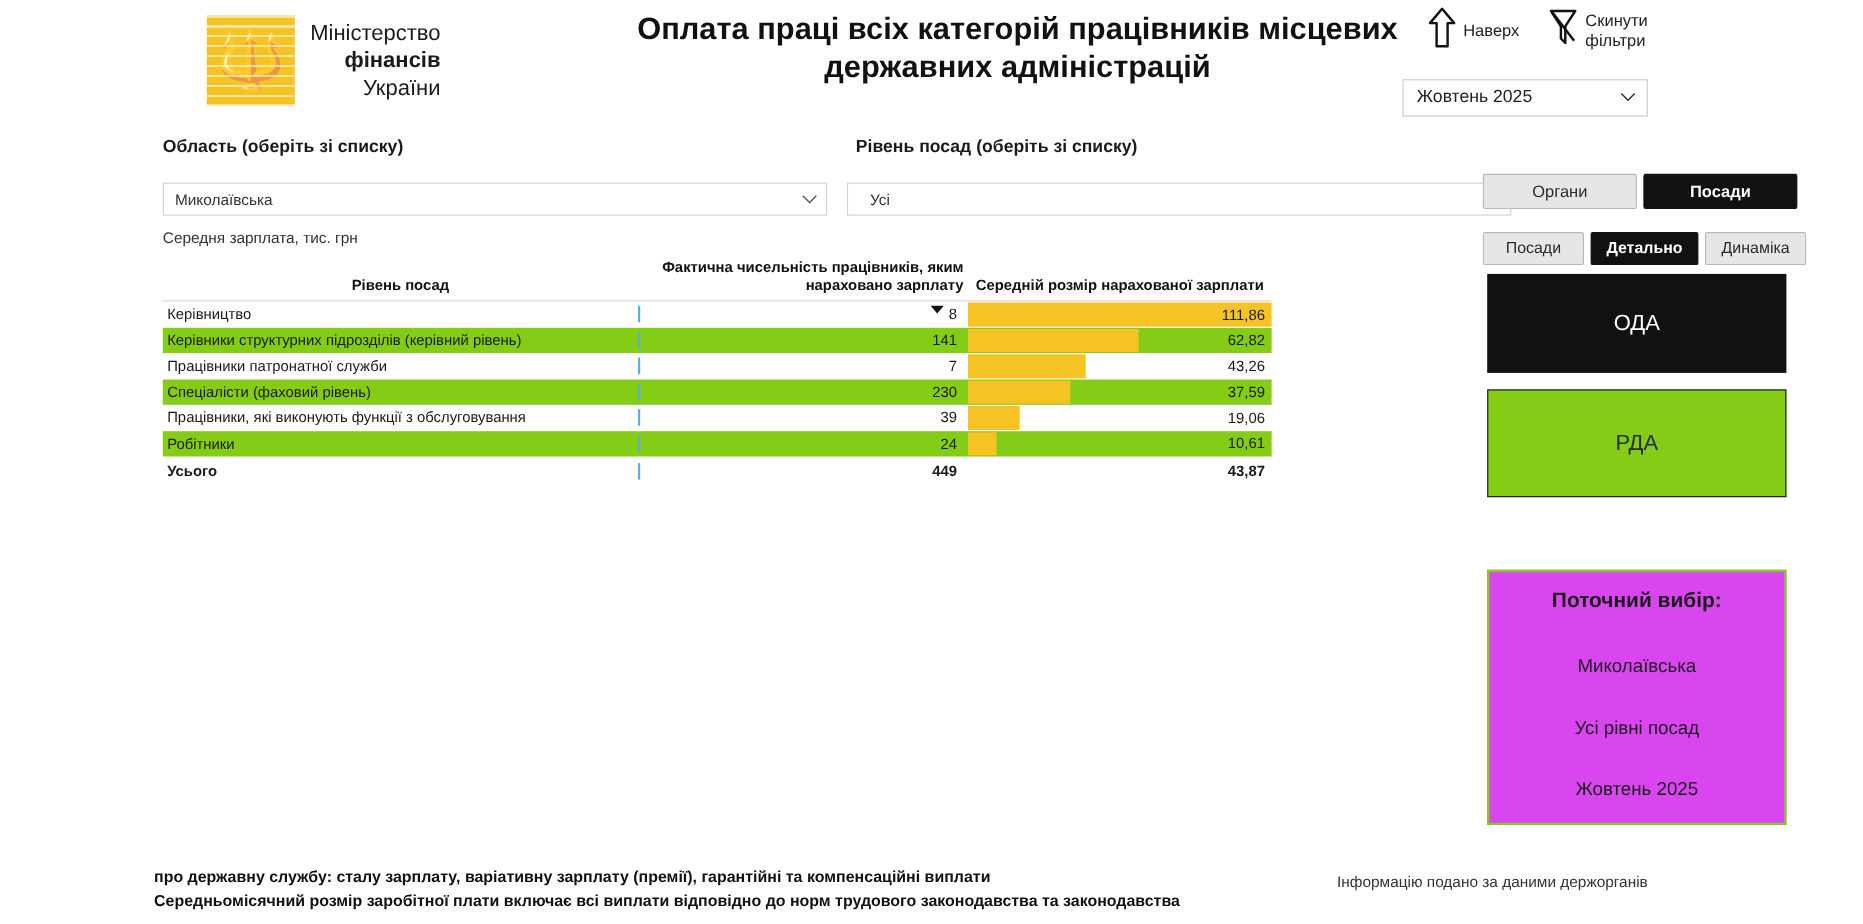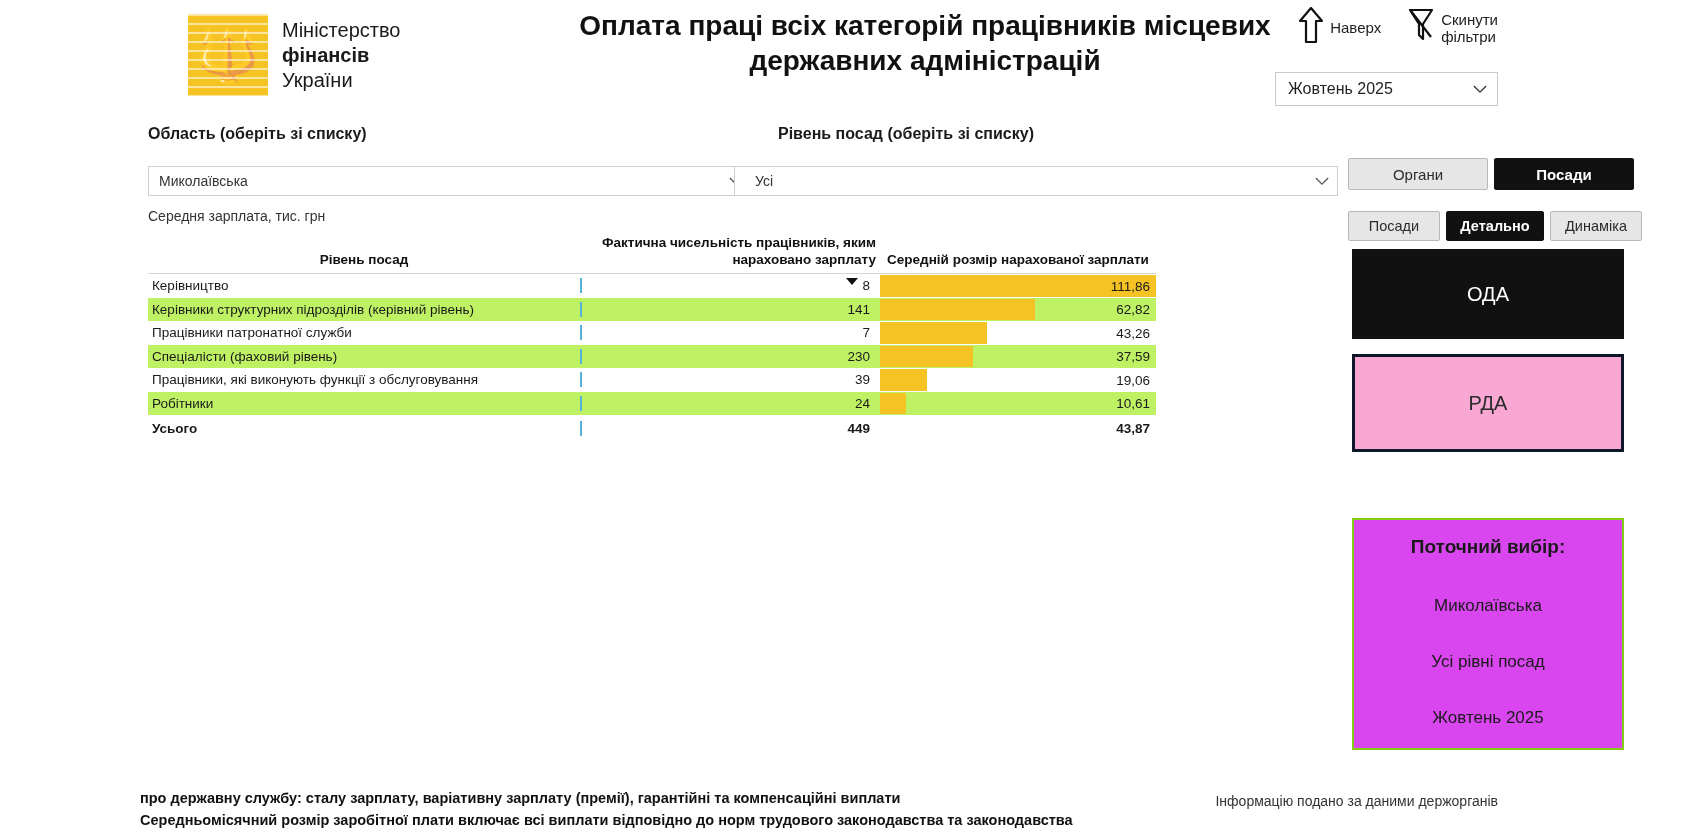--- a/index.html
+++ b/index.html
@@ -9,21 +9,21 @@
     background: #ffffff;
     font-family: "Liberation Sans", sans-serif;
     color: #1a1a1a;
     overflow: hidden;
   }
   .page { position: relative; width: 1694px; height: 840px; }
 
   
   .logo-wrap {
     position: absolute; left: 188px; top: 14px;
-    display: flex; align-items: center; gap: 14px;
+    display: flex; align-items: center; gap: 14px; text-align: right;
   }
   .logo-mark {
     width: 80px; height: 82px; background: #f6c324;
     position: relative; display: flex; align-items: center; justify-content: center;
   }
   .logo-mark .trident {
     font-size: 52px; color: #ffffff; line-height: 1; font-weight: bold;
   }
   .logo-mark .stripes {
     position: absolute; left: 0; top: 0; width: 100%; height: 100%;
@@ -62,21 +62,21 @@
   }
   #lbl-region { left: 148px; top: 125px; }
   #lbl-level  { left: 778px; top: 125px; }
 
   .dropdown {
     position: absolute; height: 30px; border: 1px solid #cfcfcf; background: #fff;
     display: flex; align-items: center; justify-content: space-between;
     padding: 0 8px 0 10px; font-size: 14px; color: #333; cursor: pointer;
   }
   #dd-region { left: 148px; top: 166px; width: 604px; }
-  #dd-level  { left: 734px; top: 166px; width: 604px; padding-left: 20px; }
+  #dd-level  { left: 770px; top: 166px; width: 604px; padding-left: 20px; }
   .caret { width: 14px; height: 9px; }
 
   .subcaption {
     position: absolute; left: 148px; top: 208px; font-size: 14px; color: #333;
   }
 
   
   .tbl { position: absolute; left: 148px; top: 228px; width: 1008px; }
   .tbl-head {
     display: flex; align-items: flex-end; height: 46px;
@@ -86,21 +86,21 @@
   .th-level { width: 432px; }
   .th-count { width: 300px; text-align: right; padding-right: 4px; position: relative; }
   .th-count .sort-caret {
     position: absolute; right: 22px; bottom: -12px; width: 0; height: 0;
     border-left: 6px solid transparent; border-right: 6px solid transparent;
     border-top: 7px solid #111;
   }
   .th-avg { width: 276px; }
 
   .row { display: flex; align-items: center; height: 23.5px; font-size: 13.5px; }
-  .row.alt { background: #bef264; }
+  .row.alt { background: #84cc16; }
   .row .c-name { width: 432px; padding-left: 4px; color: #1a1a1a; white-space: nowrap; overflow: hidden; }
   .row .c-count {
     width: 300px; text-align: right; padding-right: 10px; color: #1a1a1a;
     border-left: 2px solid #57b2d6;
   }
   .row .c-bar { width: 276px; position: relative; height: 100%; }
   .row .c-bar .bar {
     position: absolute; left: 0; top: 1px; bottom: 1px; background: #f6c324;
   }
   .row .c-bar .val {
@@ -131,21 +131,21 @@
   #seg-view .v0 { width: 92px; background: #e6e6e6; color: #2b2b2b; }
   #seg-view .v1 { width: 98px; background: #111111; color: #ffffff; font-weight: bold; border-color: #111; }
   #seg-view .v2 { width: 92px; background: #e6e6e6; color: #2b2b2b; }
 
   .big-btn {
     position: absolute; left: 1352px; width: 272px;
     display: flex; align-items: center; justify-content: center;
     font-size: 20px; cursor: pointer;
   }
   #btn-oda { top: 249px; height: 90px; background: #111111; color: #ffffff; }
-  #btn-rda { top: 354px; height: 98px; background: #f9a8d4; color: #2b2b2b; border: 3px solid #0f172a; }
+  #btn-rda { top: 354px; height: 98px; background: #84cc16; color: #2b2b2b; border: 1px solid #0f172a; }
 
   .selection-box {
     position: absolute; left: 1352px; top: 518px; width: 272px; height: 232px;
     border: 2px solid #84cc16; background: #d946ef;
     display: flex; flex-direction: column; align-items: center;
   }
   .selection-box .sb-title { margin-top: 16px; font-size: 19px; font-weight: bold; }
   .selection-box .sb-item { font-size: 17px; color: #1a1a1a; }
   .sb-i1 { margin-top: 38px; }
   .sb-i2 { margin-top: 36px; }

